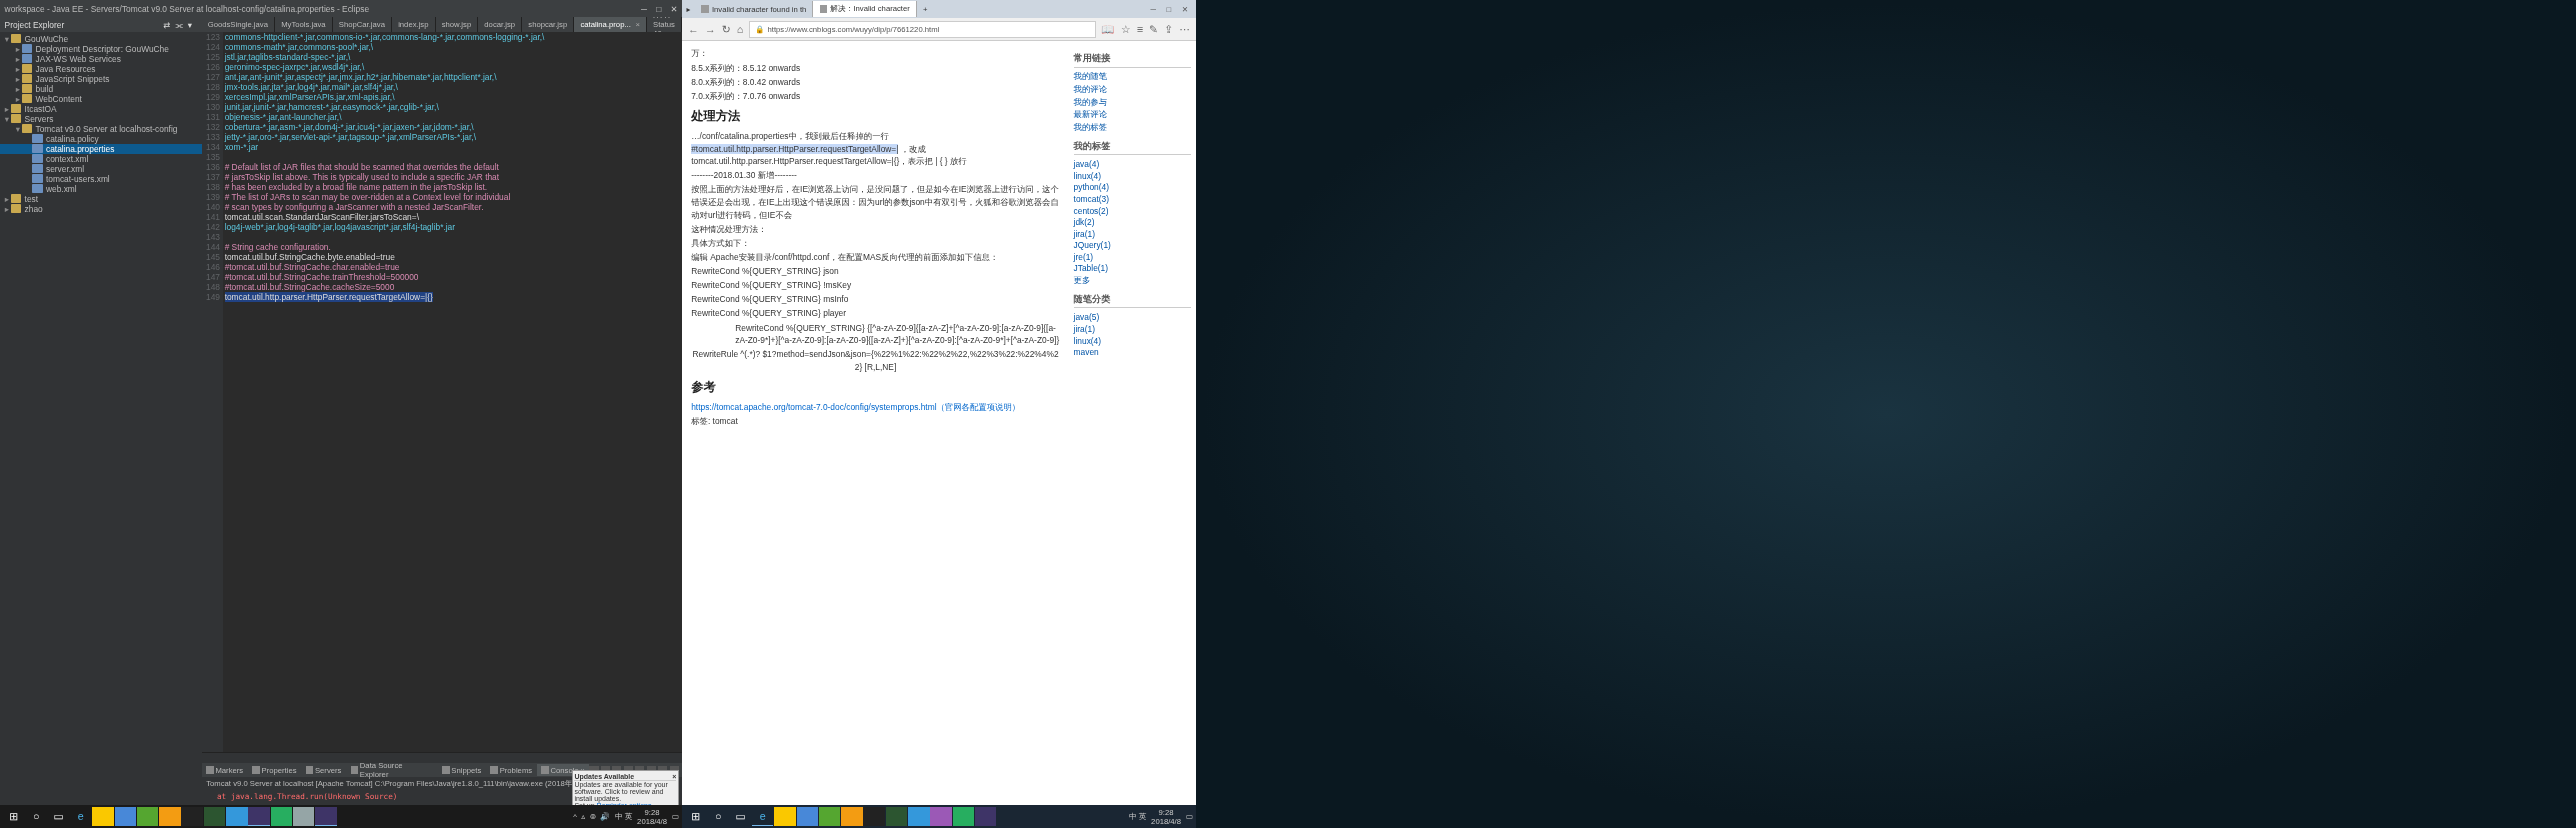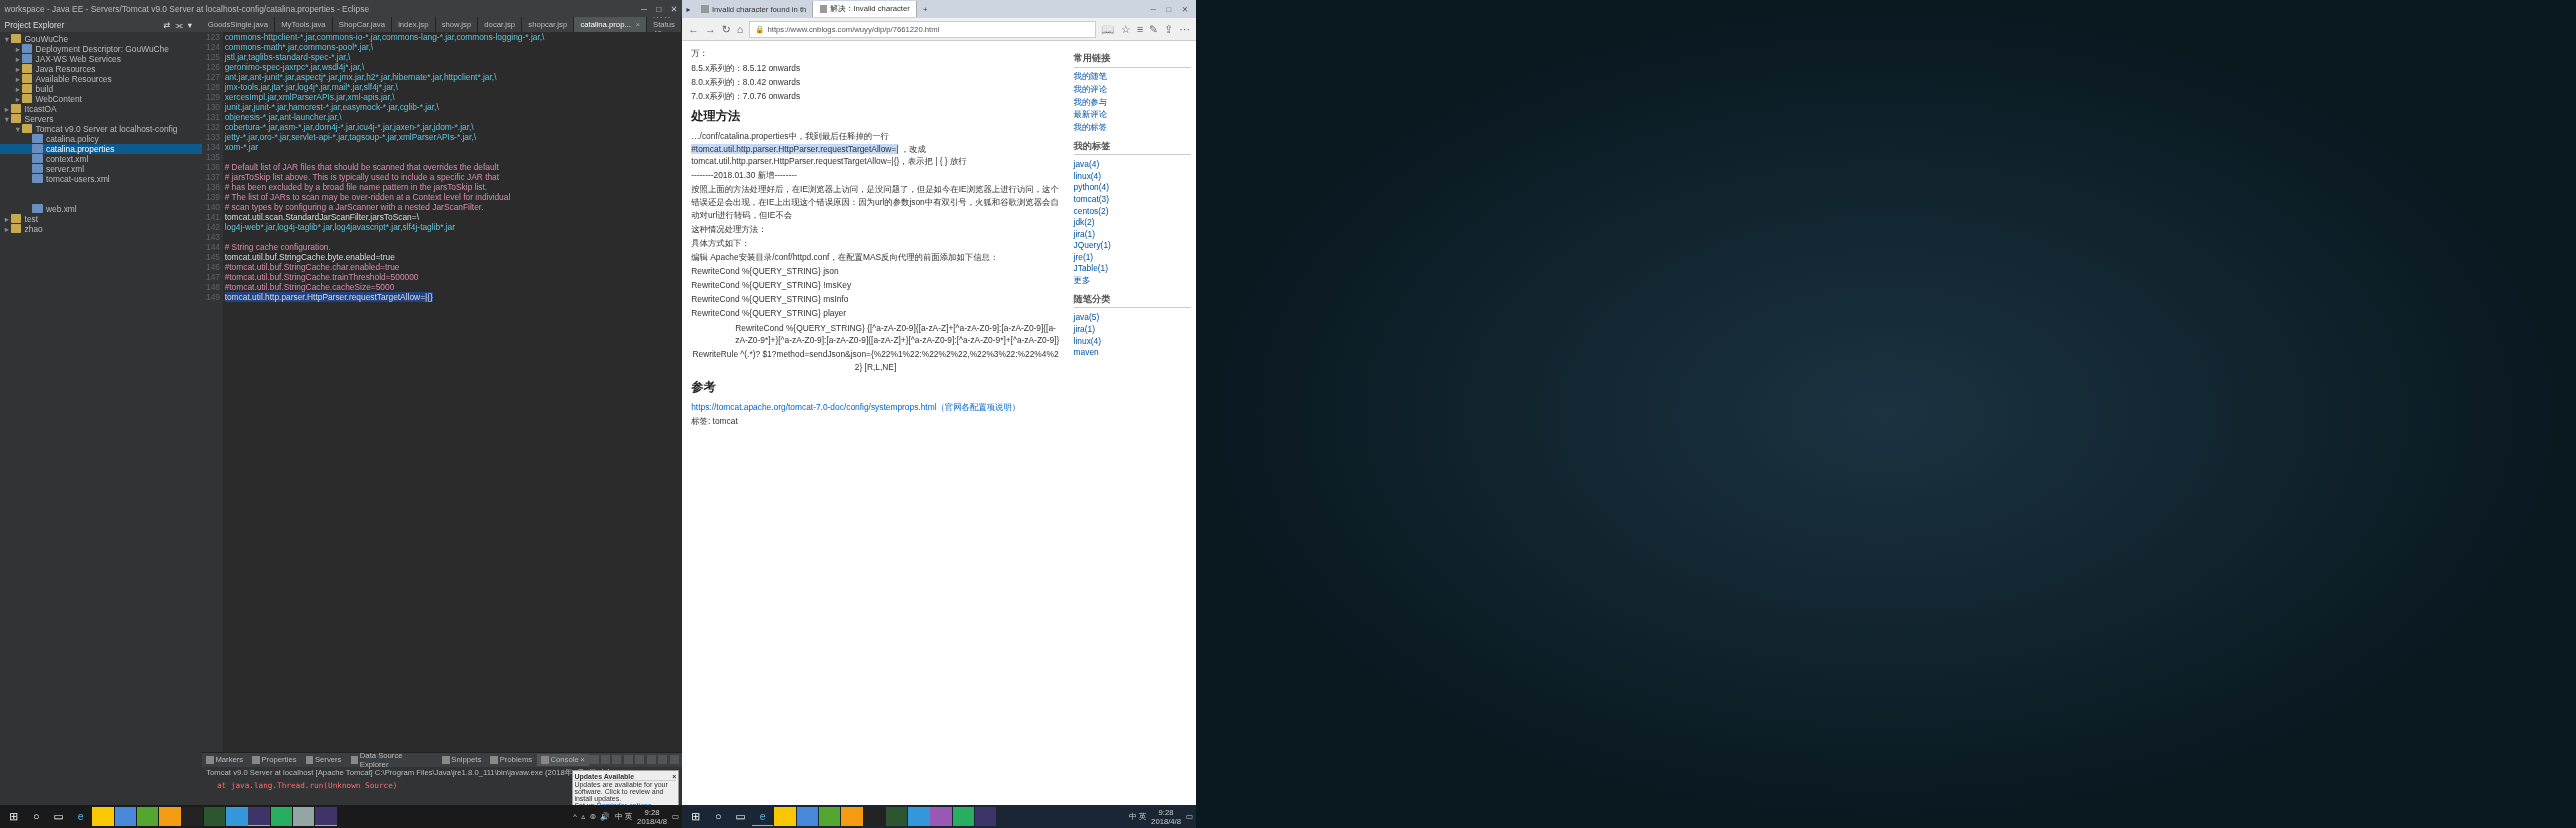--- a/index.html
+++ b/index.html
@@ -33,21 +33,21 @@
 .ed-tab.active { background: #515658; color: #fff; }
 .ed-tab .close { margin-left: 2.3px; color: #aaa; }
 .code-area { flex: 1; display: flex; font-family: Consolas, monospace; font-size: 8.4px; overflow: hidden; }
 .gutter { width: 21.5px; background: #313335; color: #606366; text-align: right; padding-right: 3.1px; line-height: 10px; }
 .code { flex: 1; background: #2b2b2b; color: #a9b7c6; white-space: pre; line-height: 10px; padding-left: 1.5px; }
 .kw-cyan { color: #5ec8e0; }
 .kw-pink { color: #d98bb3; }
 .kw-white { color: #ddd; }
 .last-line { background: #214283; display: inline-block; }
 
-.bottom-views { height: 61px; background: #313335; display: flex; flex-direction: column; border-top: 0.8px solid #222; }
+.bottom-views { height: 61px; background: #313335; display: flex; flex-direction: column; border-top: 0.8px solid #222; justify-content: center; }
 .bv-tabs { height: 14px; display: flex; font-size: 7.7px; color: #bbb; background: #3c3f41; align-items: center; }
 .bv-tab { padding: 1.5px 4.6px; display: flex; align-items: center; gap: 1.5px; }
 .bv-tab.active { background: #515658; }
 .bv-icons { margin-left: auto; display: flex; gap: 2.3px; padding-right: 3.1px; }
 .bv-icons span { width: 9.2px; height: 9.2px; background: #555; }
 .console-msg { font-size: 7.7px; color: #bbb; padding: 1.5px 4.6px; }
 .console-err { color: #ff6b6b; font-family: Consolas, monospace; padding-left: 15.3px; }
 
 .updates-popup { position: absolute; right: 3.1px; bottom: 17px; width: 107px; background: #eee; border: 0.8px solid #999; font-size: 7px; color: #333; padding: 1.5px; }
 .updates-popup .hdr { font-weight: bold; display: flex; justify-content: space-between; border-bottom: 0.8px solid #ccc; }
@@ -125,21 +125,21 @@
             <span>JAX-WS Web Services</span>
           </div>
           <div class="tree-item" style="padding-left: 14px;">
             <span class="arrow">▸</span>
             <span class="folder-icon"></span>
             <span>Java Resources</span>
           </div>
           <div class="tree-item" style="padding-left: 14px;">
             <span class="arrow">▸</span>
             <span class="folder-icon"></span>
-            <span>Available Resources</span>
+            <span>JavaScript Snippets</span>
           </div>
           <div class="tree-item" style="padding-left: 14px;">
             <span class="arrow">▸</span>
             <span class="folder-icon"></span>
             <span>build</span>
           </div>
           <div class="tree-item" style="padding-left: 14px;">
             <span class="arrow">▸</span>
             <span class="folder-icon"></span>
             <span>WebContent</span>
@@ -177,21 +177,21 @@
           <div class="tree-item" style="padding-left: 24.5px;">
             <span class="arrow"></span>
             <span class="file-icon"></span>
             <span>server.xml</span>
           </div>
           <div class="tree-item" style="padding-left: 24.5px;">
             <span class="arrow"></span>
             <span class="file-icon"></span>
             <span>tomcat-users.xml</span>
           </div>
-          <div class="tree-item" style="padding-left: 24.5px; margin-top: 20px;">
+          <div class="tree-item" style="padding-left: 24.5px;">
             <span class="arrow"></span>
             <span class="file-icon"></span>
             <span>web.xml</span>
           </div>
           <div class="tree-item" style="padding-left: 3.1px;">
             <span class="arrow">▸</span>
             <span class="folder-icon"></span>
             <span>test</span>
           </div>
           <div class="tree-item" style="padding-left: 3.1px;">

